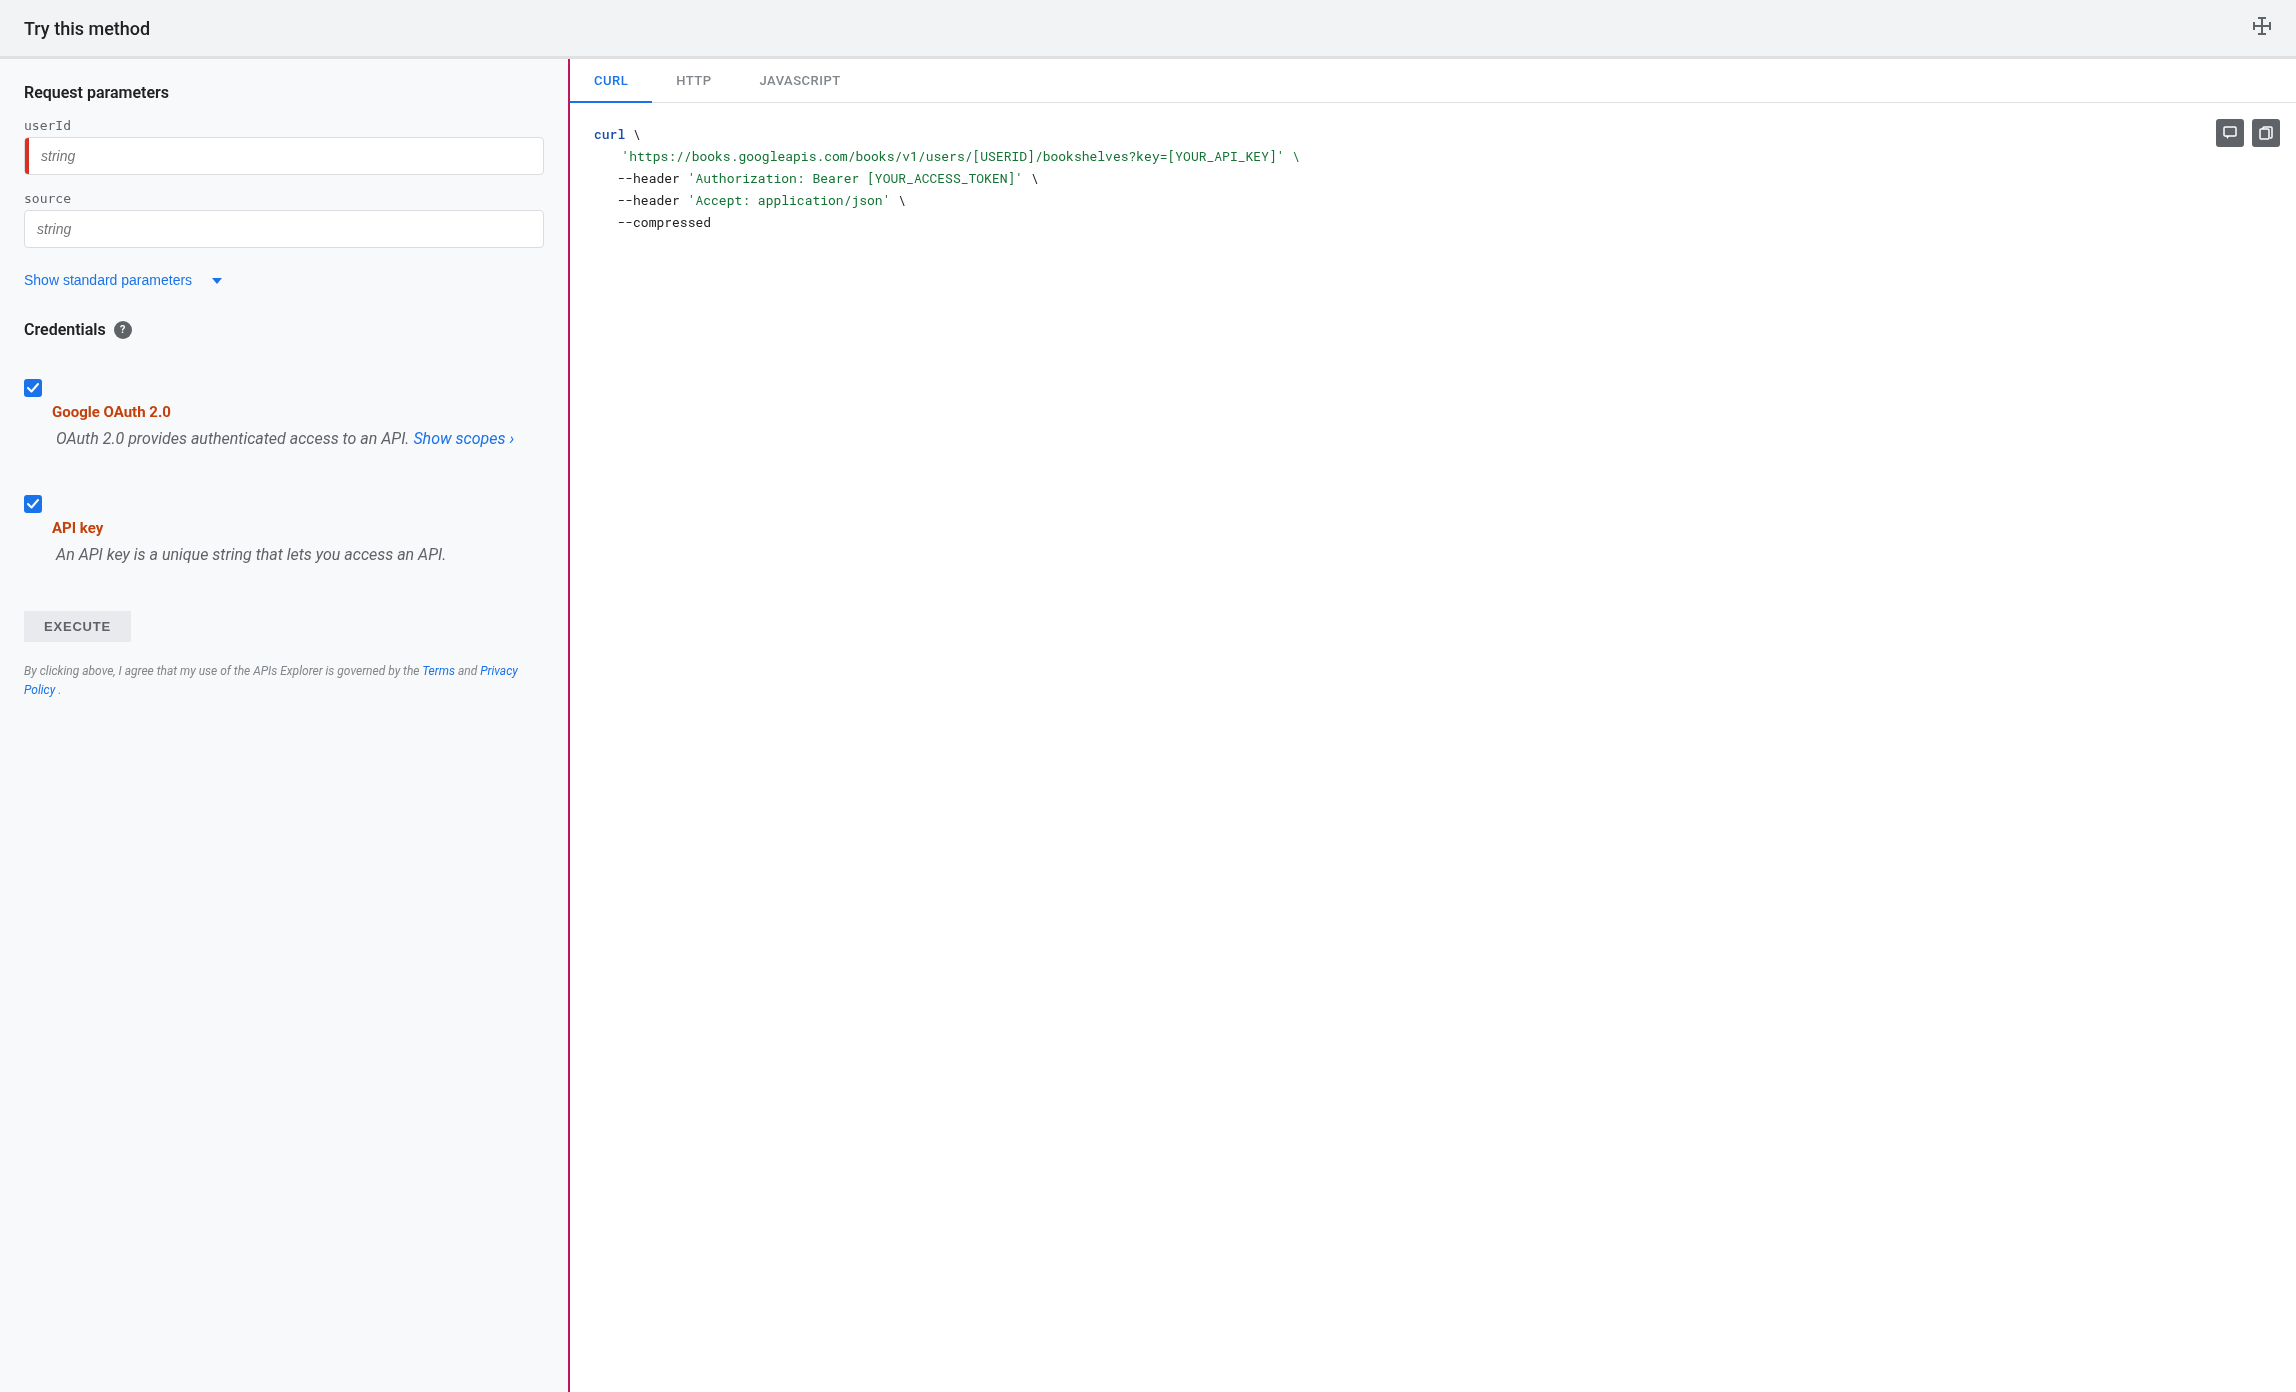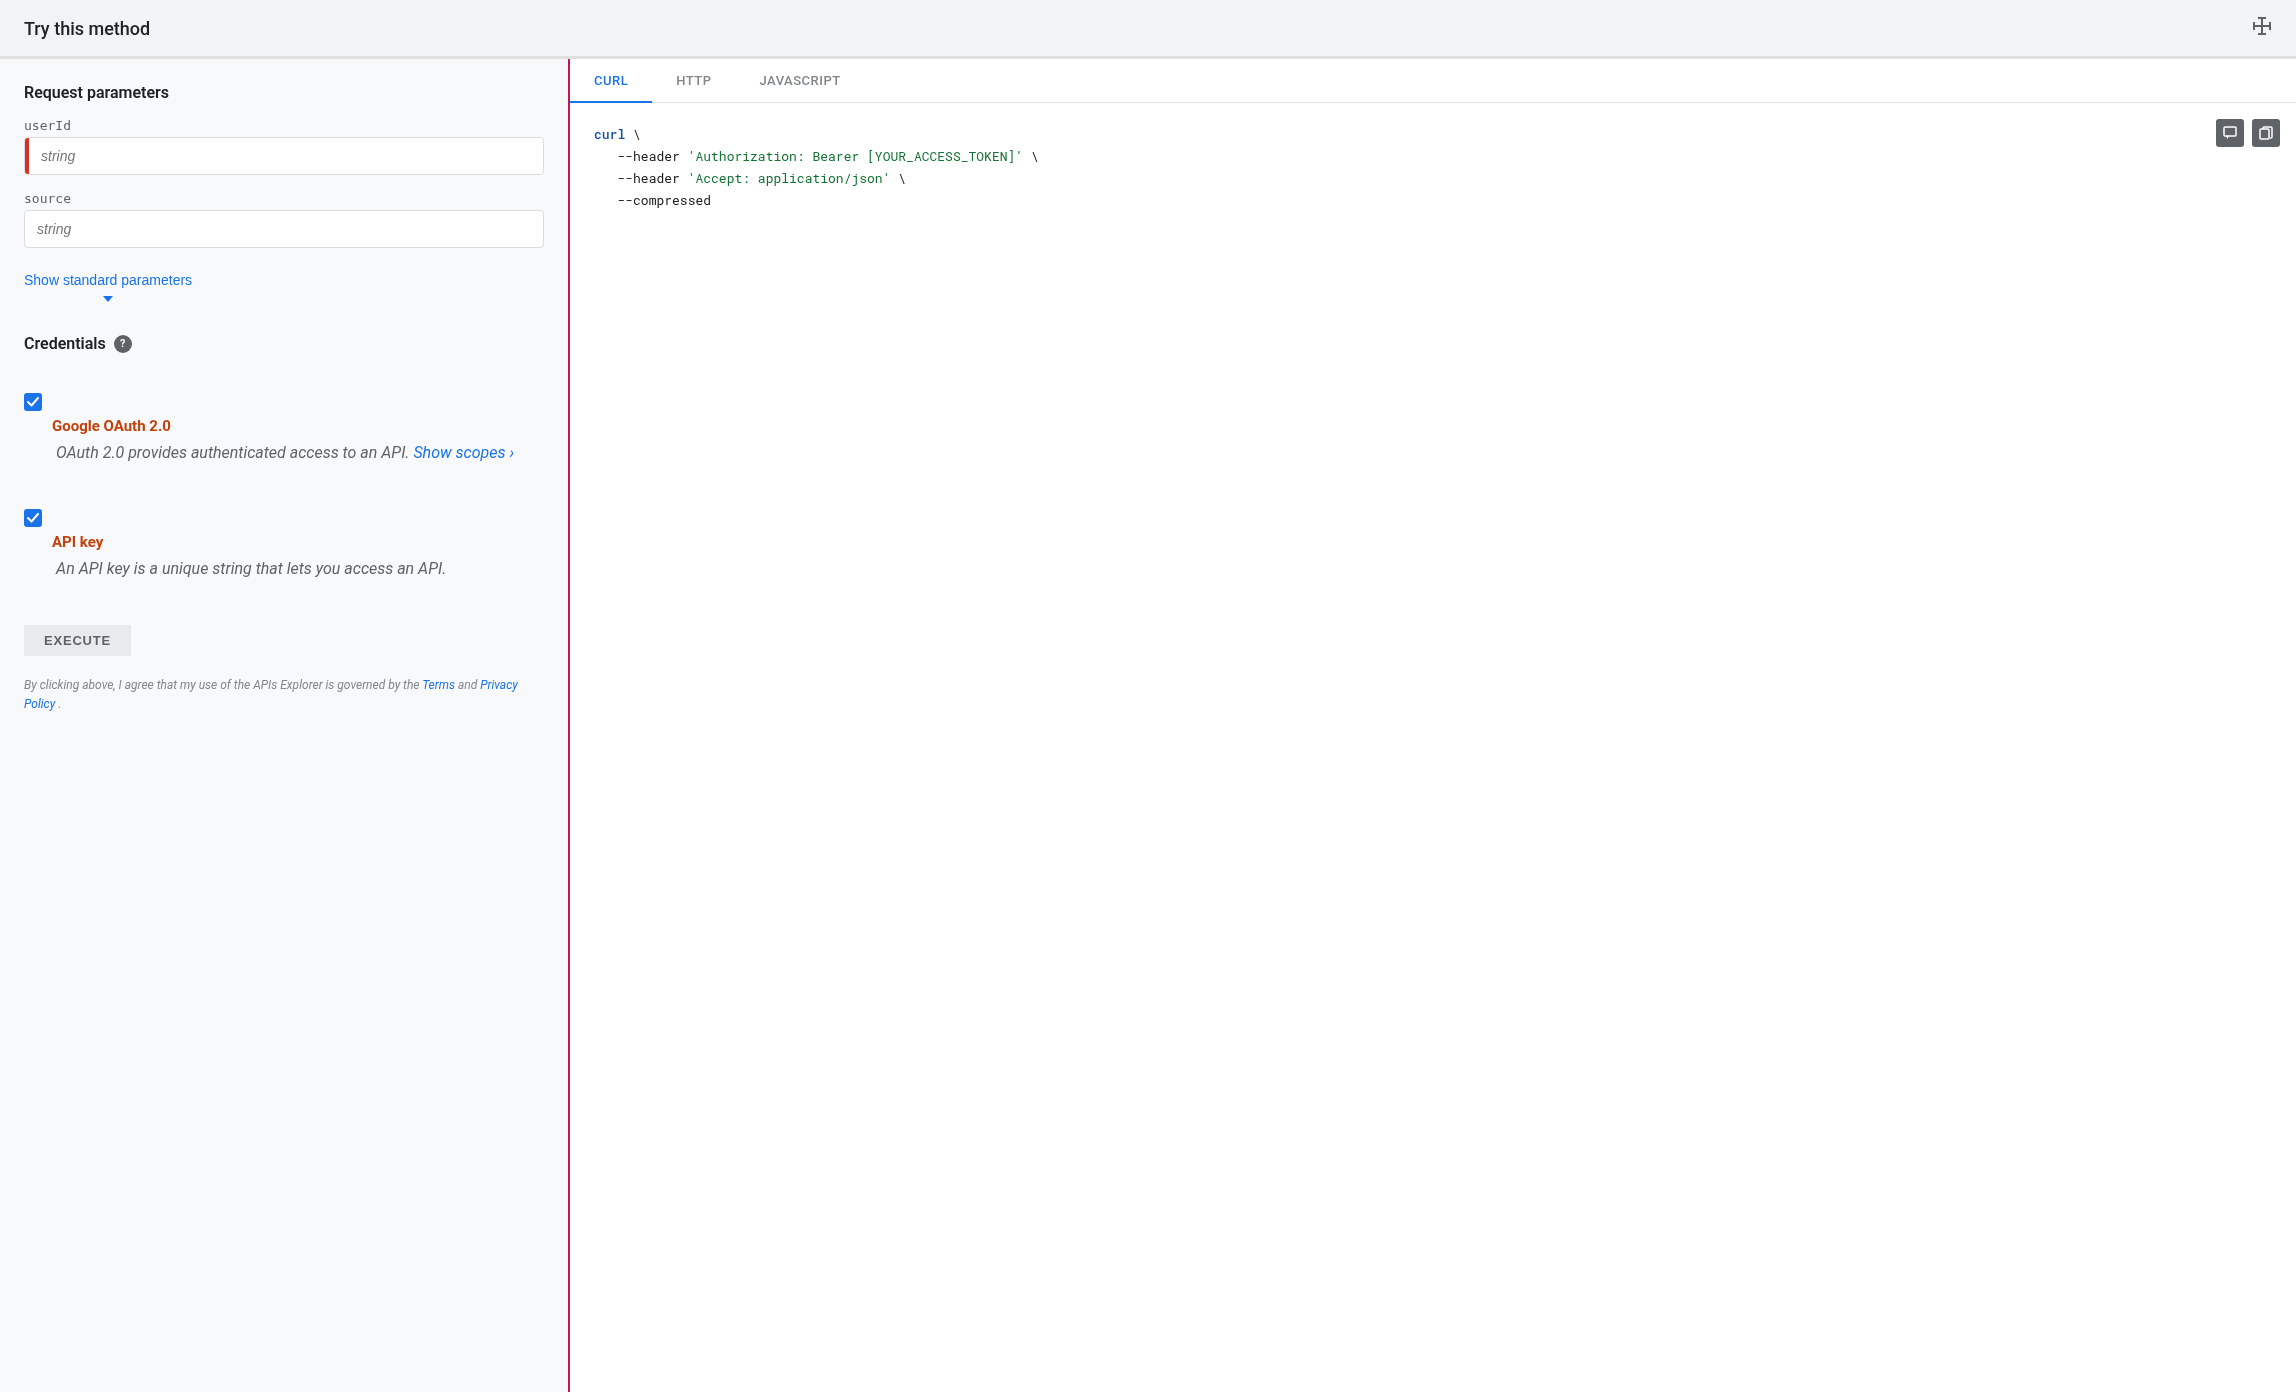--- a/index.html
+++ b/index.html
@@ -93,30 +93,29 @@
       font-size: 14px;
       color: #80868b;
       background: #fff;
       outline: none;
       font-style: italic;
     }
 
     .show-params-btn {
       display: flex;
       align-items: center;
-      gap: 6px;
+      gap: 20px;
       color: #1a73e8;
       font-size: 14px;
       font-weight: 500;
       cursor: pointer;
       border: none;
       background: none;
       padding: 8px 0;
       margin-bottom: 24px;
-      flex-direction: column;
     }
 
     .chevron-down {
       display: inline-block;
       width: 0;
       height: 0;
       border-left: 5px solid transparent;
       border-right: 5px solid transparent;
       border-top: 6px solid #1a73e8;
       margin-top: 2px;
@@ -486,20 +485,24 @@
           </button>
         </div>
 
         <div class="code-block">
           <div>
             <span class="code-keyword">curl</span>
             <span> \</span>
           </div>
           <div>
             <span>&nbsp;&nbsp;</span>
+            <span class="code-string" style="margin-left:4px;">'https://books.googleapis.com/books/v1/users/[USERID]/bookshelves?key=[YOUR_API_KEY]' \</span>
+          </div>
+          <div>
+            <span>&nbsp;&nbsp;</span>
             <span class="code-flag">--header </span>
             <span class="code-string">'Authorization: Bearer [YOUR_ACCESS_TOKEN]'</span>
             <span> \</span>
           </div>
           <div>
             <span>&nbsp;&nbsp;</span>
             <span class="code-flag">--header </span>
             <span class="code-string">'Accept: application/json'</span>
             <span> \</span>
           </div>

